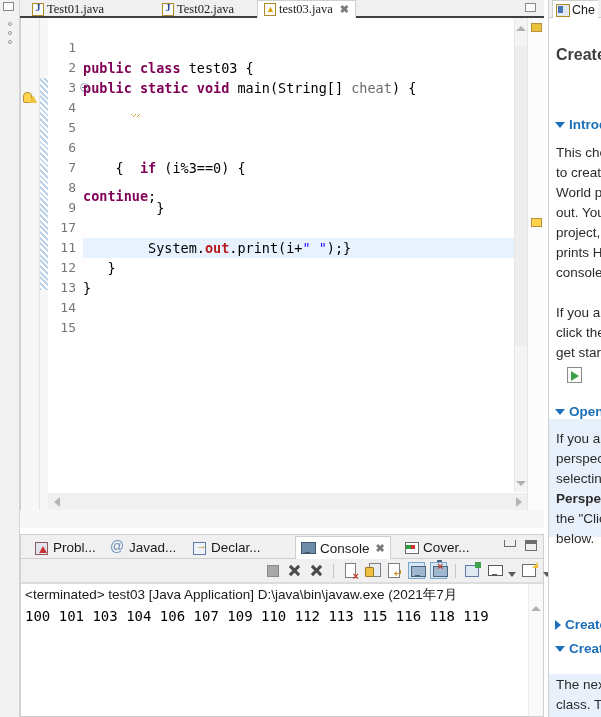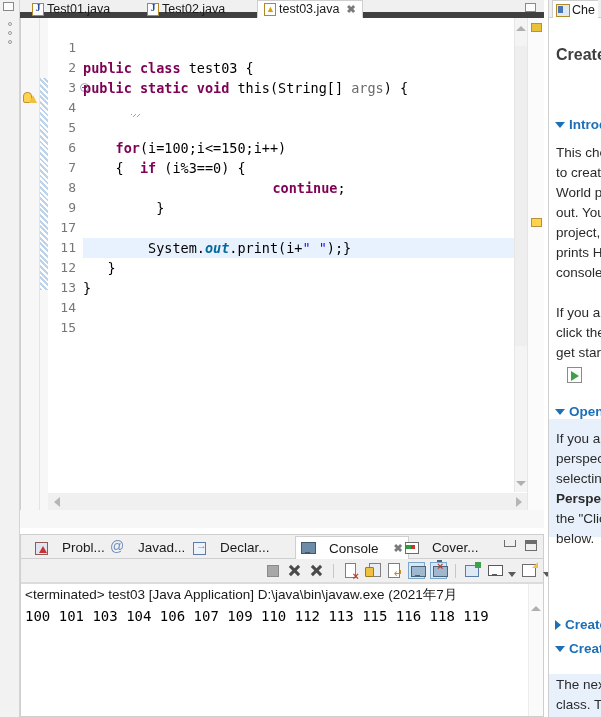--- a/index.html
+++ b/index.html
@@ -36,21 +36,22 @@
   }
 
   
   .editor-stack {
     position: absolute; left: 20px; top: 0; width: 524px; height: 528px;
     background: #f7f7f7;
   }
   .tabbar {
     position: relative; height: 18px; width: 100%;
     background: #f0f0f0;
-    border-bottom: 6px solid #404040;
+    border-bottom: 2px solid #404040;
+    font-family: Liberation Serif, serif;
   }
   .tab {
     position: absolute; top: 0; height: 18px;
     display: flex; align-items: center; gap: 3px;
     padding: 0 6px;
     font-size: 12.5px; color: #1a1a1a;
     white-space: nowrap;
     background: transparent;
   }
   .tab.active {
@@ -152,21 +153,21 @@
   .cl {
     position: absolute; left: 0; width: 452px; height: 20px;
     line-height: 20px;
     font-family: "DejaVu Sans Mono", monospace;
     font-size: 13.5px;
     white-space: pre;
     color: #000000;
   }
   .cl.hl { background: #e8f2fe; }
   .kw   { color: #7f0055; font-weight: bold; }
-  .stat { color: #0369a1; font-weight: bold; font-style: italic; }
+  .stat { color: #b91c1c; font-weight: bold; }
   .str  { color: #2a00ff; }
   .arg  { color: #6a6a6a; }
   .pln  { color: #000000; }
 
   
   .squig {
     position: absolute;
     height: 3px;
     background-image: repeating-linear-gradient(135deg,
       #c9a227 0 1px, transparent 1px 3px);
@@ -222,21 +223,21 @@
     position: absolute; left: 20px; top: 534px; width: 524px; height: 183px;
     background: #f7f7f7;
     border: 1px solid #cfcfcf;
   }
   .bp-tabbar {
     position: relative; height: 24px; width: 100%;
     background: #f0f0f0; border-bottom: 1px solid #cfcfcf;
   }
   .bp-tab {
     position: absolute; top: 1px; height: 23px;
-    display: flex; align-items: center; gap: 13px;
+    display: flex; align-items: center; gap: 4px;
     padding: 0 5px;
     font-size: 13.5px; color: #1a1a1a; white-space: nowrap;
   }
   .bp-tab.active {
     background: #ffffff;
     border-left: 1px solid #cfcfcf;
     border-right: 1px solid #cfcfcf;
     border-top: 1px solid #cfcfcf;
   }
   .bp-ico { width: 15px; height: 14px; position: relative; flex: none; }
@@ -520,21 +521,21 @@
     </div>
   </div>
 
   <div class="editor-stack">
 
     <div class="tabbar">
       <div class="tab" style="left:6px;">
         <span class="ticon java"></span>
         <span>Test01.java</span>
       </div>
-      <div class="tab" style="left:121px;">
+      <div class="tab" style="left:136px;">
         <span class="ticon java"></span>
         <span>Test02.java</span>
       </div>
       <div class="tab active" style="left:237px;">
         <span class="ticon warn"></span>
         <span>test03.java</span>
         <span class="tab-close">✖</span>
       </div>
       <div class="tab-restore"></div>
     </div>
@@ -567,25 +568,24 @@
         <div class="ln" style="top:300px;">15</div>
       </div>
 
       <div class="fold-marks">
         <div class="fm" style="top:65px;"></div>
       </div>
 
       <div class="code-lines" id="code-lines">
           <div class="cl" style="top: 20px;"></div>
           <div class="cl" style="top: 40px;"><span class="kw">public class </span><span class="pln">test03 {</span></div>
-          <div class="cl" style="top: 60px;"><span class="kw">public static void </span><span class="pln">this(String[] </span><span class="arg">args</span><span class="pln">) {</span></div>
+          <div class="cl" style="top: 60px;"><span class="kw">public static void </span><span class="pln">main(String[] </span><span class="arg">cheat</span><span class="pln">) {</span></div>
           <div class="cl" style="top: 100px;"></div>
-          <div class="cl" style="top: 120px;"><span class="pln">    </span><span class="kw">for</span><span class="pln">(i=100;i&lt;=150;i++)</span></div>
           <div class="cl" style="top: 140px;"><span class="pln">    {  </span><span class="kw">if</span><span class="pln"> (i%3==0) {</span></div>
-          <div class="cl" style="top: 160px; text-align: center;"><span class="kw">continue</span><span class="pln">;</span></div>
+          <div class="cl" style="top: 168px;"><span class="kw">continue</span><span class="pln">;</span></div>
           <div class="cl" style="top: 180px;"><span class="pln">         }</span></div>
           <div class="cl" style="top: 200px;"></div>
           <div class="cl hl" style="top: 220px;"><span class="pln">        System.</span><span class="stat">out</span><span class="pln">.print(i+</span><span class="str">" "</span><span class="pln">);}</span></div>
           <div class="cl" style="top: 240px;"><span class="pln">   }</span></div>
           <div class="cl" style="top: 260px;"><span class="pln">}</span></div>
           <div class="cl" style="top: 280px;"></div>
           <div class="cl" style="top: 300px;"></div>
           <div class="squig" style="left: 48px; top: 96px; width: 9px;"></div>
         </div>
 

